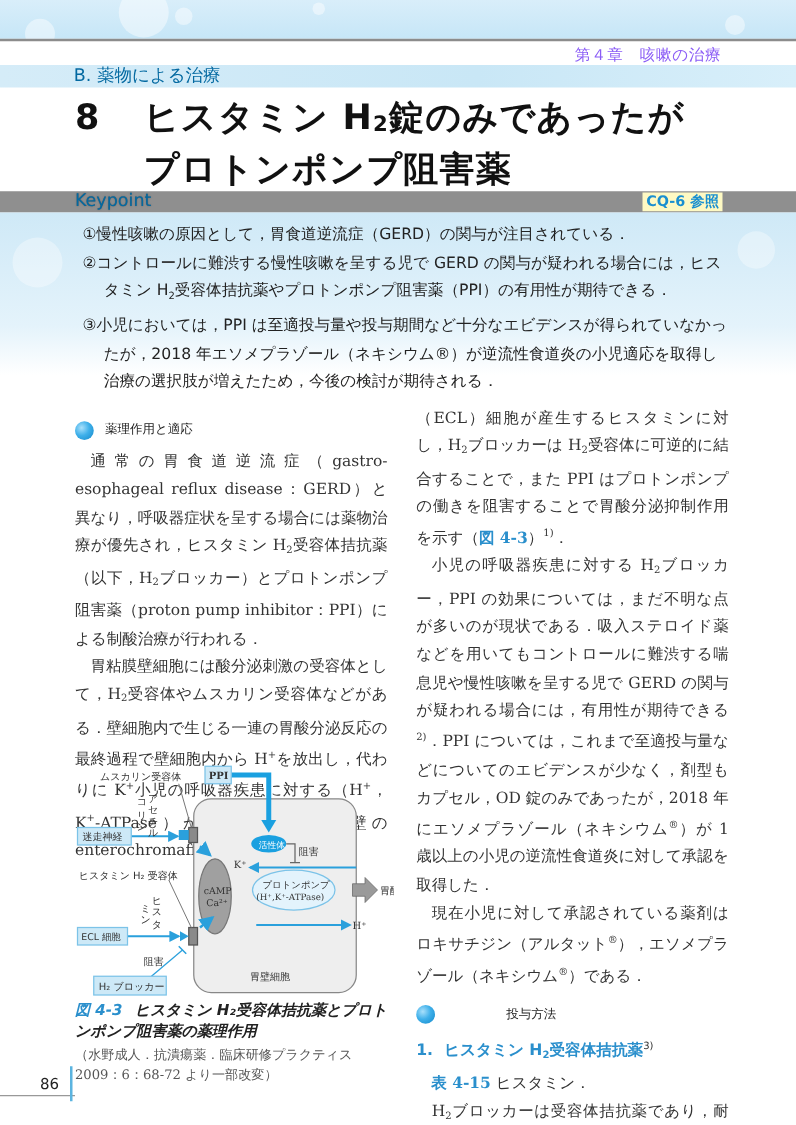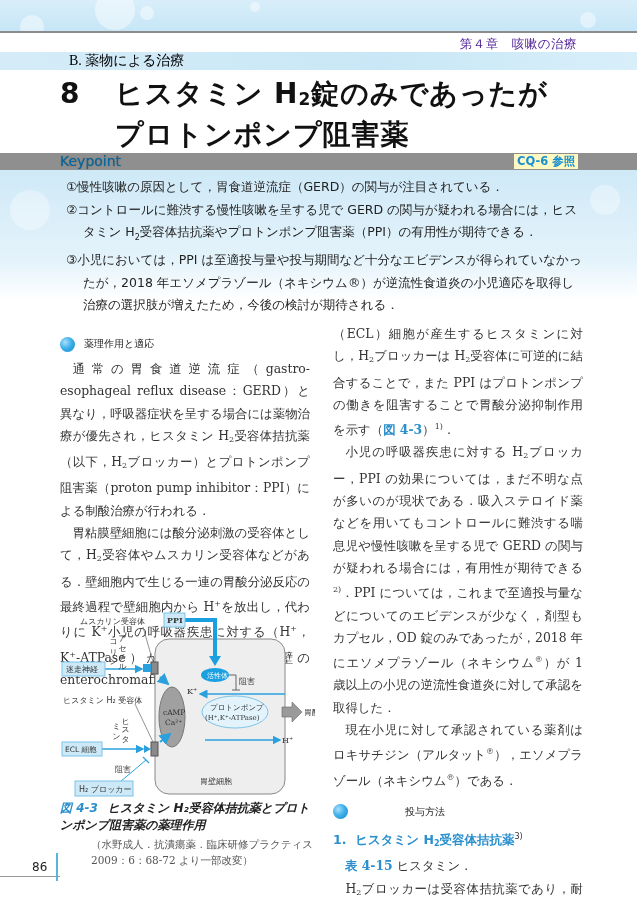--- a/index.html
+++ b/index.html
@@ -3,24 +3,24 @@
 <meta charset="utf-8">
 <style>
   html, body { margin:0; padding:0; }
   body { width:637px; height:900px; position:relative; overflow:hidden; background:#ffffff;
          font-family:"DejaVu Serif", serif; color:#333; }
   .sans { font-family:"DejaVu Sans", "Liberation Sans", sans-serif; }
   .top-band { position:absolute; left:0; top:0; width:637px; height:31px;
               background:linear-gradient(180deg,#d9eefa 0%,#c6e6f7 100%); }
   .bubble { position:absolute; border-radius:50%; background:rgba(255,255,255,0.45); }
   .top-rule { position:absolute; left:0; top:31px; width:637px; height:2px; background:#8c8c8c; }
-  .chapter { position:absolute; right:60px; top:36px; font-size:12.5px; color:#4c1d95; letter-spacing:0.5px;text-align:right; }
+  .chapter { position:absolute; right:60px; top:36px; font-size:12.5px; color:#8b5cf6; letter-spacing:0.5px;text-align:right; }
   .section-band { position:absolute; left:0; top:52px; width:637px; height:18px;
                   background:linear-gradient(90deg,#d5ecf8,#c9e7f6 60%,#d8effa); }
-  .section-label { position:absolute; left:69px; top:52px; font-size:14px; color:#000000; line-height:18px;font-family:Liberation Serif, serif; }
+  .section-label { position:absolute; left:59px; top:52px; font-size:14px; color:#0369a1; line-height:18px; }
   .title { position:absolute; left:60px; top:76px; font-size:28px; font-weight:bold; color:#111;
            line-height:36px; letter-spacing:1px; }
   .title .num { display:inline-block; width:55px; }
   .title .line2 { padding-left:55px; display:block; }
   .title sub { font-size:17px; vertical-align:-2px; }
   .kp-bar { position:absolute; left:0; top:153px; width:637px; height:17px; background:#8f8f8f; }
   .kp-title { position:absolute; left:60px; top:152px; font-size:14px; font-weight:normal; color:#0369a1;
               line-height:19px; text-shadow:0 0 1px #555; }
   .kp-ref { position:absolute; left:514px; top:154px; font-size:11.5px; color:#1a8fd0; background:#fef9c3;
             padding:0 3px; line-height:15px; font-weight:bold; }
@@ -39,21 +39,21 @@
   .para.noindent { text-indent:0; }
   .sub2 { font-size:8px; vertical-align:-2px; }
   .sup { font-size:8px; vertical-align:5px; }
   .blue { color:#2a8fcc; font-weight:bold; }
   .num-head { font-family:"DejaVu Sans", sans-serif; font-weight:bold; color:#2a8fcc; font-size:12.5px; }
   .ref-blue { color:#2a8fcc; font-weight:bold; padding-left:12px; }
   .figure { position:absolute; left:60px; top:612px; width:255px; height:190px; }
   .caption { position:absolute; left:60px; top:800px; width:255px; font-size:12px; line-height:17px; }
   .cap-title { font-family:"DejaVu Sans", sans-serif; font-weight:bold; color:#222;font-style:italic; }
   .cap-label { color:#2a8fcc; font-weight:bold; margin-right:10px; }
-  .cap-source { font-size:10.5px; color:#555; line-height:16px; margin-top:2px;margin-left:31px; }
+  .cap-source { font-size:10.5px; color:#555; line-height:16px; margin-top:2px; }
   .pagenum { position:absolute; left:32px; top:860px; font-family:"DejaVu Sans", sans-serif; font-size:12px; color:#222; }
   .page-vline { position:absolute; left:56px; top:853px; width:2px; height:28px; background:#5bb4e0; }
   .page-hline { position:absolute; left:0; top:876px; width:60px; height:1px; background:#999; }
 </style>
 </head>
 <body>
 
 <div class="top-band">
   <div class="bubble" style="left:20px;top:15px;width:24px;height:24px;"></div>
   <div class="bubble" style="left:95px;top:-10px;width:40px;height:40px;"></div>

